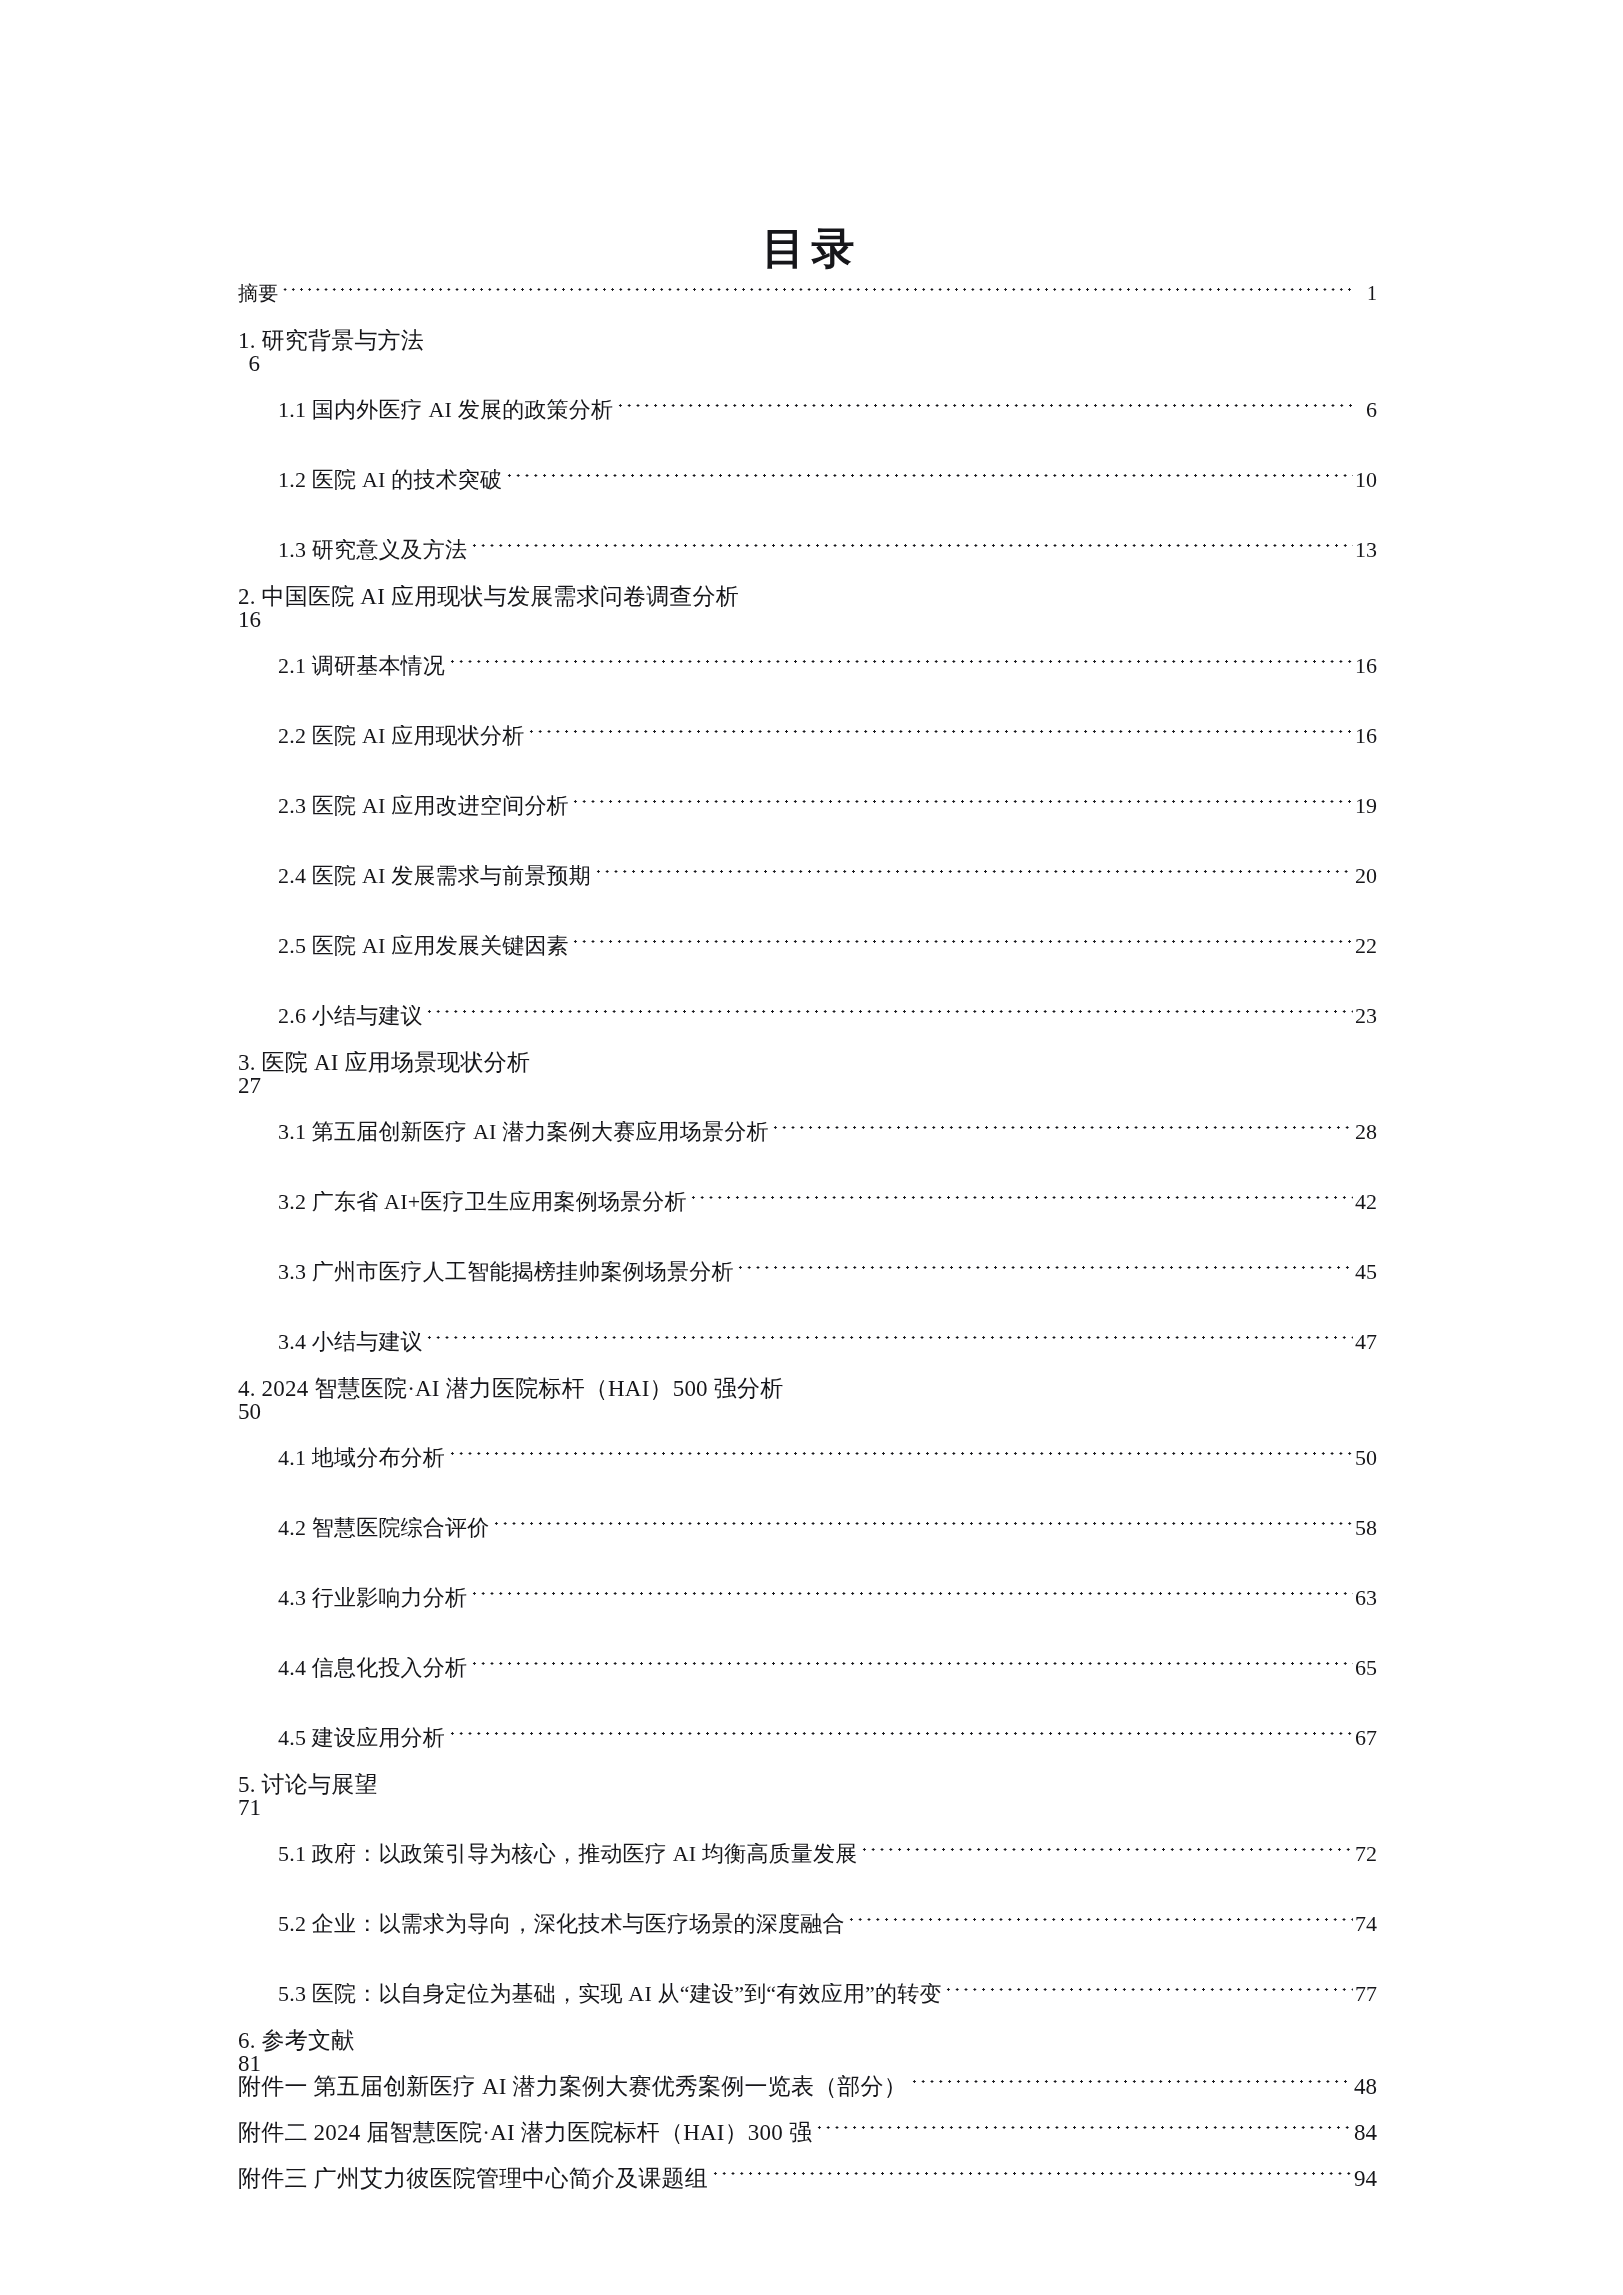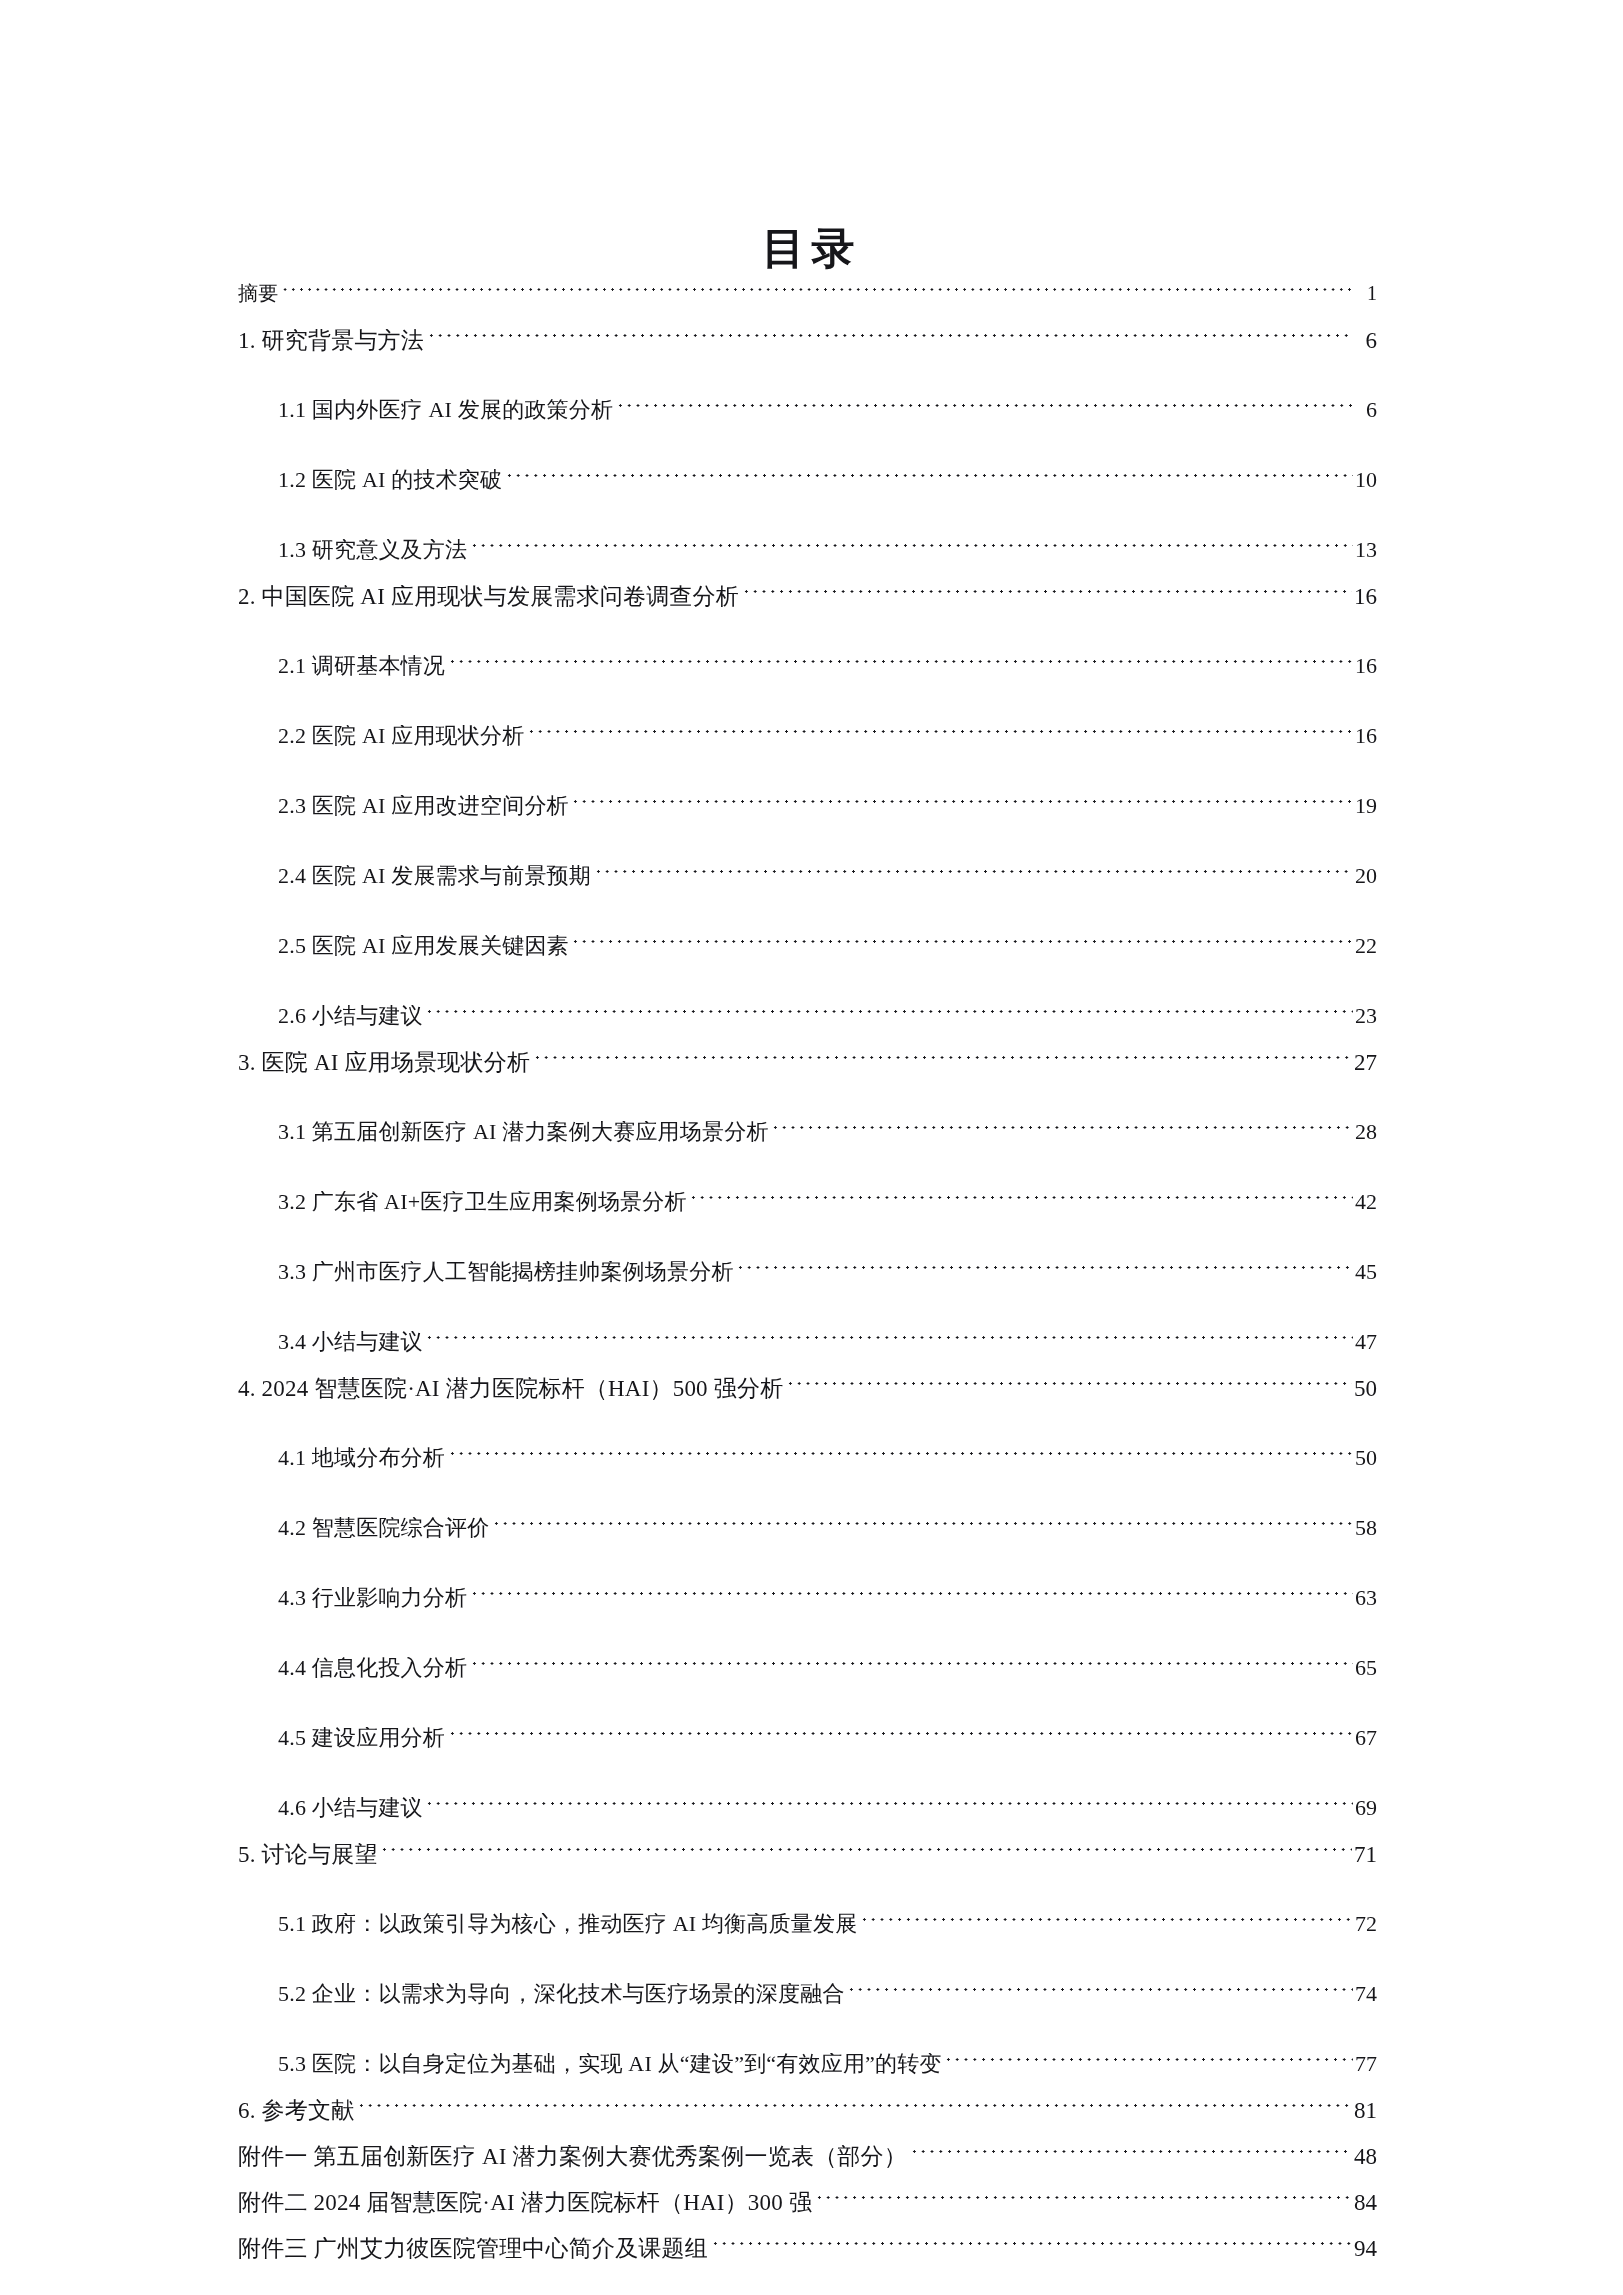--- a/index.html
+++ b/index.html
@@ -92,21 +92,21 @@
     text-align: right;
     min-width: 22px;
   }
 
   
   .lvl-abstract { padding-left: 0px; }
   .lvl-abstract .entry-label { font-size: 20px; }
   .lvl-abstract .entry-page { font-size: 20px; }
   .lvl-abstract .leader::after { bottom: 0.20em; background-size: 8.2px 3.3px; }
 
-  .lvl-1 { padding-left: 0px; }
+  .lvl-1 { padding-left: 0px; flex-direction: column; }
   .lvl-2 { padding-left: 40px; margin-top: 24px; }
   .lvl-2 .entry-label { font-size: 22px; }
   .lvl-2 .entry-page { font-size: 22px; }
 
   .lvl-appendix { padding-left: 0px; }
 </style>
 </head>
 <body>
 
 <div class="page">
@@ -222,25 +222,20 @@
       <div class="toc-entry lvl-2">
         <span class="entry-label">4.4 信息化投入分析</span>
         <span class="leader"></span>
         <span class="entry-page">65</span>
       </div>
       <div class="toc-entry lvl-2">
         <span class="entry-label">4.5 建设应用分析</span>
         <span class="leader"></span>
         <span class="entry-page">67</span>
       </div>
-      <div class="toc-entry lvl-2">
-        <span class="entry-label">4.6 小结与建议</span>
-        <span class="leader"></span>
-        <span class="entry-page">69</span>
-      </div>
       <div class="toc-entry lvl-1">
         <span class="entry-label">5. 讨论与展望</span>
         <span class="leader"></span>
         <span class="entry-page">71</span>
       </div>
       <div class="toc-entry lvl-2">
         <span class="entry-label">5.1 政府：以政策引导为核心，推动医疗 AI 均衡高质量发展</span>
         <span class="leader"></span>
         <span class="entry-page">72</span>
       </div>

